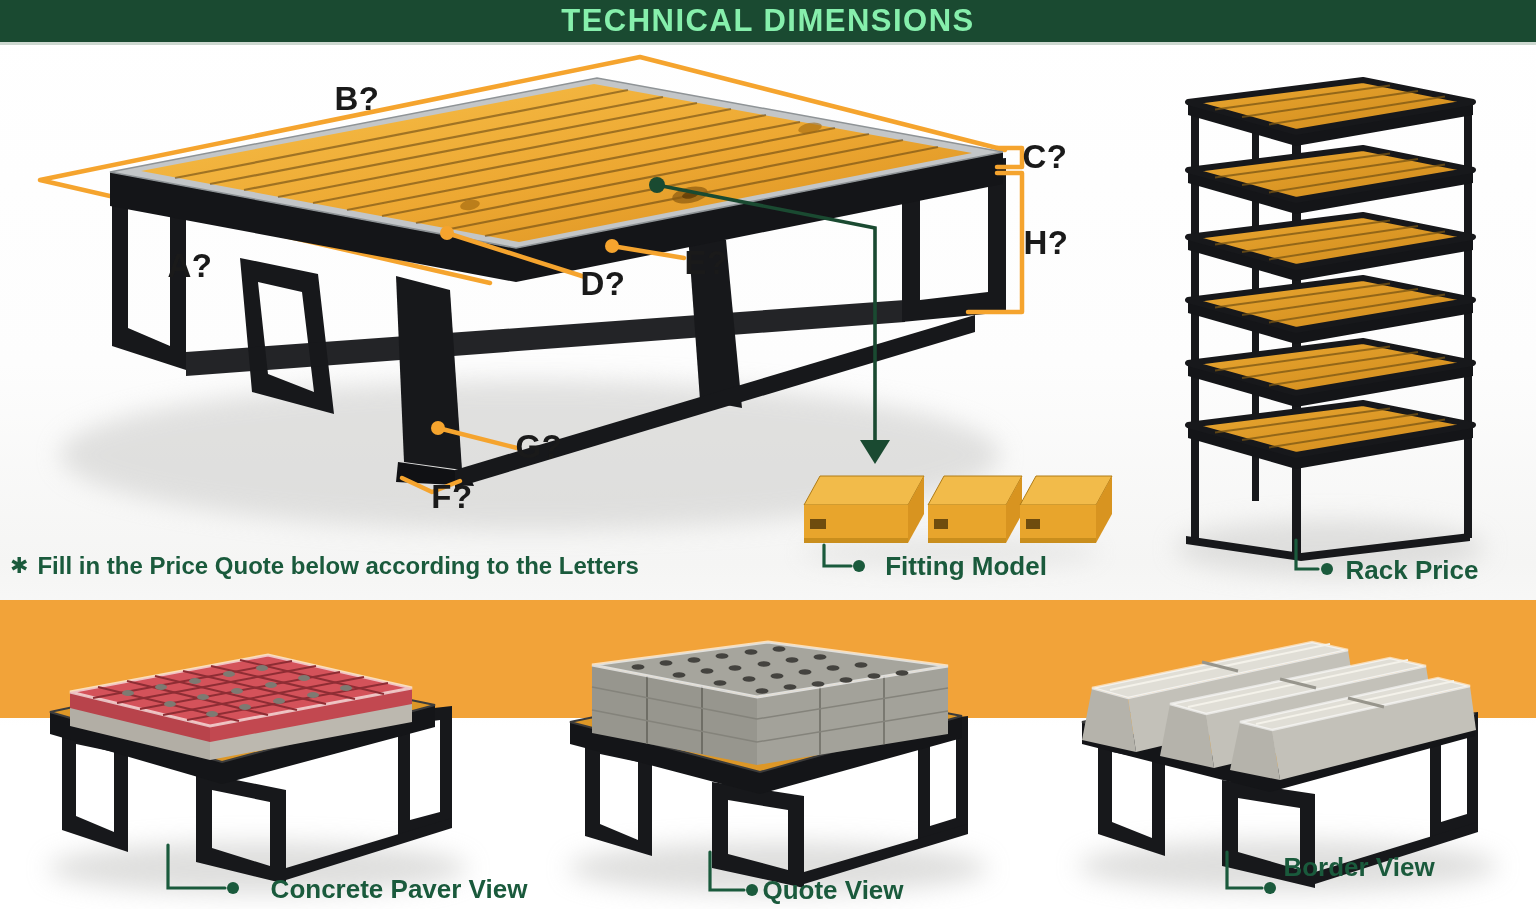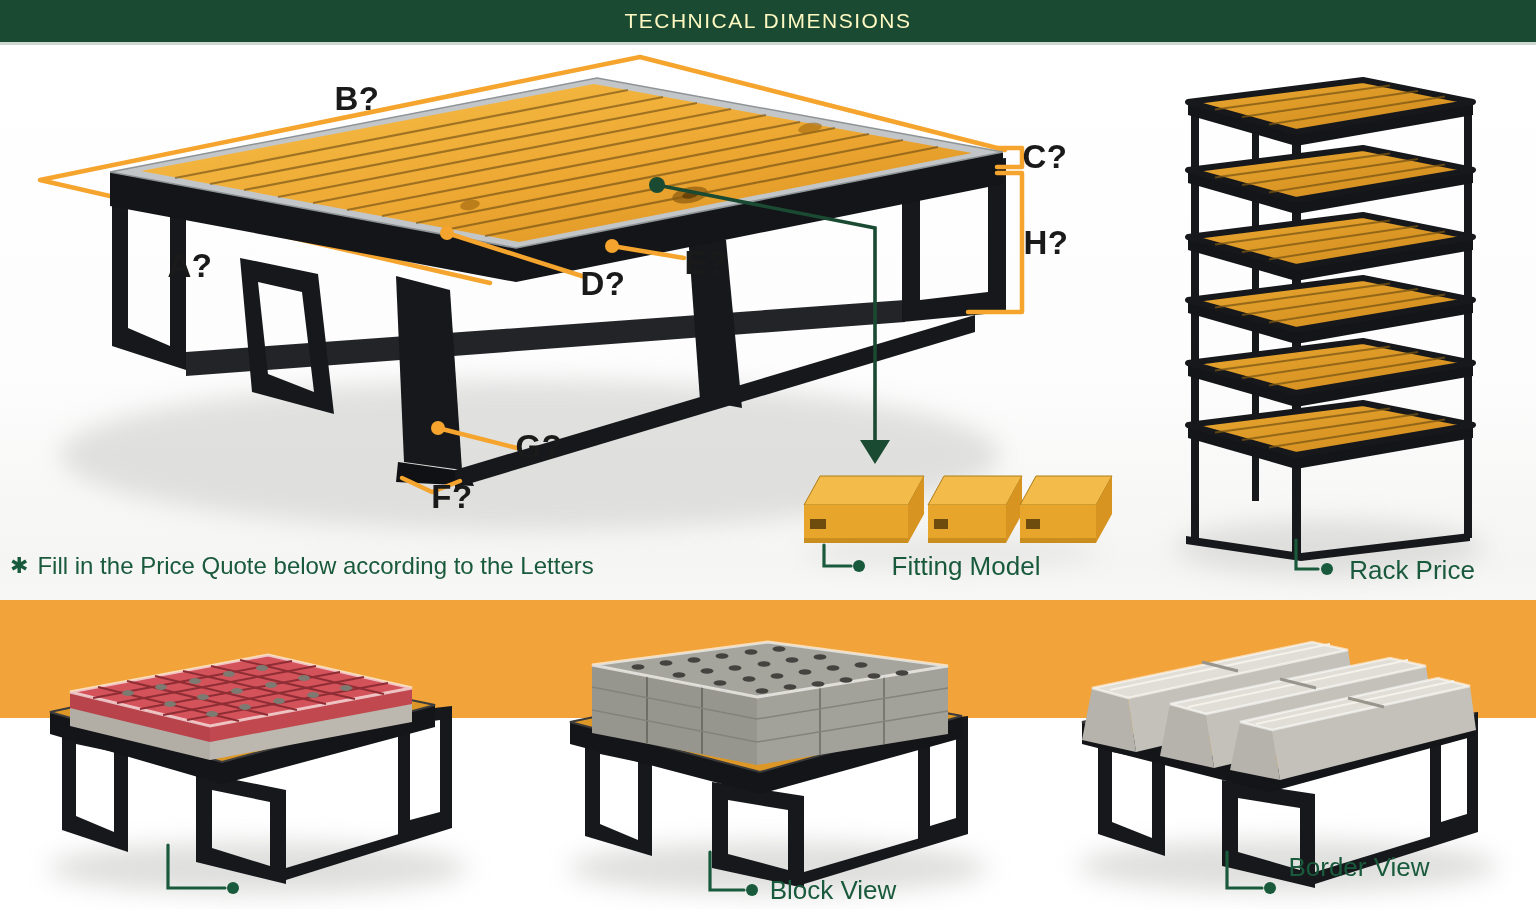--- a/index.html
+++ b/index.html
@@ -8,27 +8,27 @@
     --rim-gray:#c3c6c8;
   }
   *{box-sizing:border-box;margin:0;padding:0}
   body{font-family:"Liberation Sans","DejaVu Sans",sans-serif;background:#e9e9e9}
   .stage{position:relative;width:1536px;height:909px;margin:0 auto;overflow:hidden;
          background:linear-gradient(180deg,#ffffff 0%,#fdfdfd 40%,#f5f5f4 62%,#ffffff 80%)}
   .scene-svg{position:absolute;left:0;top:0;width:1536px;height:909px}
   .header{position:absolute;left:0;top:0;width:1536px;height:45px;
           background:var(--header-green);border-bottom:3px solid #cdd8d0;
           display:flex;align-items:center;justify-content:center;z-index:5}
-  .header-title{color:#fef9c3;font-size:21px;font-weight:normal;letter-spacing:1.5px}
+  .header-title{color:#86efac;font-size:31px;font-weight:bold;letter-spacing:1.5px}
   .overlay-label{position:absolute;transform:translate(-50%,-50%);white-space:nowrap;z-index:6}
   .dim-label{font-size:33px;font-weight:bold;color:var(--label-black);letter-spacing:.5px}
-  .caption{font-size:26px;font-weight:normal;color:var(--text-green)}
+  .caption{font-size:26px;font-weight:bold;color:var(--text-green)}
   .note{position:absolute;left:10px;top:552px;display:flex;align-items:center;gap:9px;z-index:6}
   .note-bullet{font-size:22px;color:var(--text-green);font-weight:bold;line-height:1}
-  .note-text{font-size:24px;font-weight:normal;color:var(--text-green)}
+  .note-text{font-size:24px;font-weight:bold;color:var(--text-green)}
   
   .ol{stroke:var(--line-orange);stroke-width:4.5;fill:none;stroke-linejoin:round;stroke-linecap:round}
   .od{fill:var(--line-orange)}
   .gl{stroke:var(--text-green);stroke-width:3.2;fill:none;stroke-linecap:round}
   .gd{fill:var(--text-green)}
   .frame{fill:var(--frame-black)}
   .band{fill:#141518}
   .rim{fill:var(--rim-gray);stroke:#8e9396;stroke-width:1.5}
   .slat{stroke:#5d3f10;stroke-width:2.2;opacity:.55;fill:none}
   .slat2{stroke:#7a5514;stroke-width:2;opacity:.75;fill:none}
@@ -344,21 +344,22 @@
 <div class="overlay-label dim-label" style="left:357px;top:99px">B?</div>
 <div class="overlay-label dim-label" style="left:1045px;top:157px">C?</div>
 <div class="overlay-label dim-label" style="left:603px;top:284px">D?</div>
 <div class="overlay-label dim-label" style="left:706px;top:263px">E?</div>
 <div class="overlay-label dim-label" style="left:452px;top:497px">F?</div>
 <div class="overlay-label dim-label" style="left:539px;top:447px">G?</div>
 <div class="overlay-label dim-label" style="left:1046px;top:243px">H?</div>
 
 <div class="overlay-label caption" style="left:966px;top:566px">Fitting Model</div>
 <div class="overlay-label caption" style="left:1412px;top:570px">Rack Price</div>
-<div class="overlay-label caption" style="left:833px;top:890px">Block View</div>
+<div class="overlay-label caption" style="left:399px;top:889px">Concrete Paver View</div>
+<div class="overlay-label caption" style="left:833px;top:890px">Quote View</div>
 <div class="overlay-label caption" style="left:1359px;top:867px">Border View</div>
 
 <div class="note">
   <span class="note-bullet">✱</span>
   <span class="note-text">Fill in the Price Quote below according to the Letters</span>
 </div>
 
 </div>
 
 </body></html>

